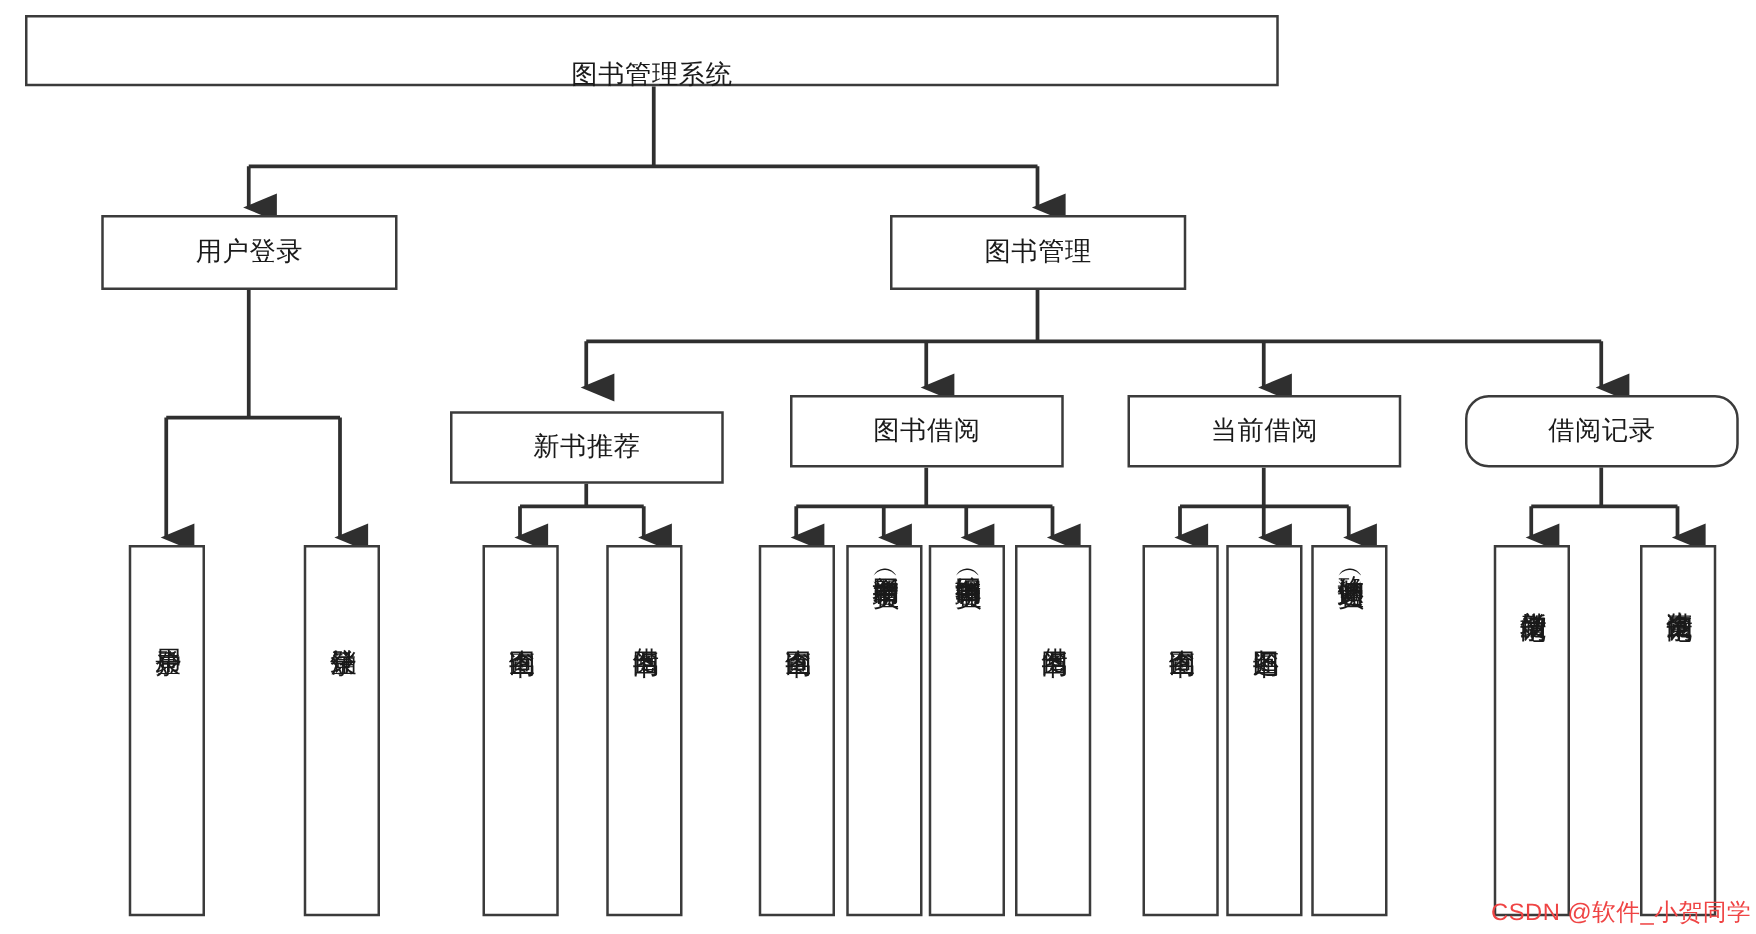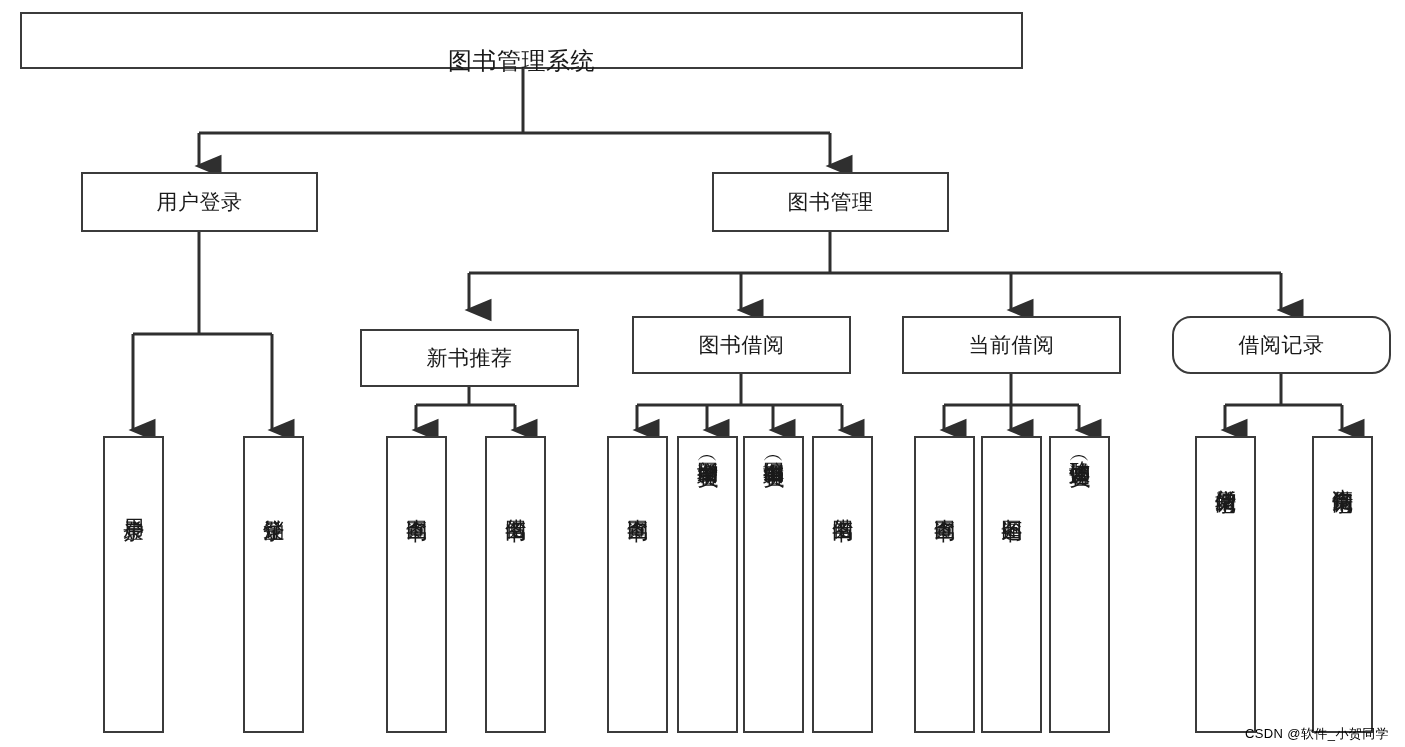--- a/index.html
+++ b/index.html
@@ -40,21 +40,21 @@
   .node .lbl {
     display: block;
     text-align: center;
     line-height: 1.08;
     letter-spacing: 0.5px;
   }
   .node.horiz .lbl {
     font-size: 21px;
   }
   .node.title .lbl {
-    font-size: 24px;
+    font-size: 21px;
     margin-top: 40px;
   }
   .node.vert {
     align-items: flex-start;
     justify-content: center;
     padding-top: 6px;
   }
   .node.vert .lbl {
     writing-mode: vertical-rl;
     text-orientation: upright;
@@ -64,24 +64,24 @@
     white-space: nowrap;
   }
   .node.vert.mid .lbl {
     margin-top: 58px;
   }
   .node.vert.midsm .lbl {
     margin-top: 28px;
   }
   .watermark {
     position: absolute;
-    right: 16px;
+    right: 4px;
     bottom: 4px;
-    font-size: 13px;
-    color: #000000;
+    font-size: 19px;
+    color: #ef4444;
     z-index: 5;
     white-space: nowrap;
     letter-spacing: 0.4px;
   }
 </style>
 </head>
 <body>
 
 <div id="canvas">
 

